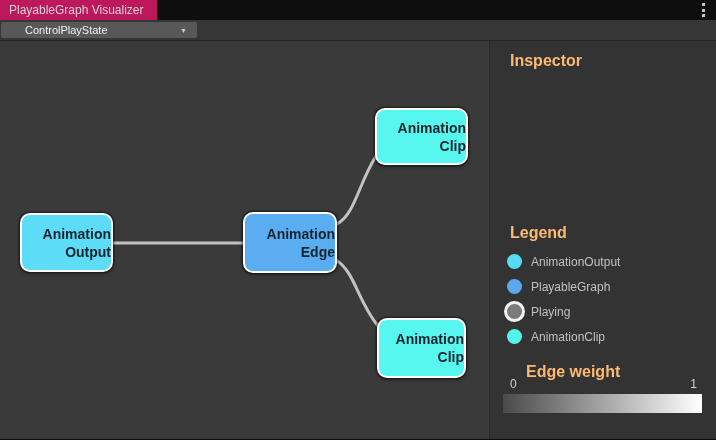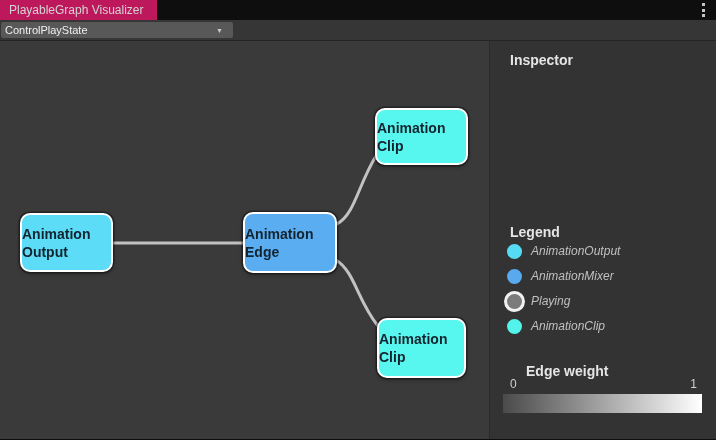--- a/index.html
+++ b/index.html
@@ -12,45 +12,45 @@
          background:#be185d; color:#d4d4d4; font-size:12px; line-height:20px;
          padding-left:9px; white-space:nowrap; overflow:hidden; }
   .kebab { position:absolute; right:10px; top:3px; width:4px; height:14px;
            display:flex; flex-direction:column; justify-content:space-between;
            cursor:pointer; }
   .kebab i { display:block; width:3px; height:3px; background:#c4c4c4; }
 
   
   .toolbar { position:relative; height:21px; background:#363636;
              border-bottom:1px solid #242424; }
-  .dropdown { position:absolute; left:1px; top:2px; width:232px; height:16px;
+  .dropdown { position:absolute; left:1px; top:2px; width:196px; height:16px;
               background:#585858; border-radius:2px; color:#efefef;
-              font-size:11px; line-height:16px; padding-left:4px; cursor:pointer; }
+              font-size:11px; line-height:16px; padding-left:24px; cursor:pointer; }
   .dropdown .arrow { position:absolute; right:10px; top:1px; font-size:7px;
                      line-height:15px; color:#c9c9c9; }
 
   
   .main { display:flex; height:398px; }
   .graph { position:relative; width:490px; background:#3a3a3a;
            border-right:1px solid #2a2a2a; }
   .graph svg { position:absolute; left:0; top:0; }
 
   .node { position:absolute; border:2px solid #ffffff; border-radius:10px;
-          display:flex; flex-direction:column; align-items:flex-start;
+          display:flex; flex-direction:column; align-items:flex-end;
           justify-content:center; text-align:center; font-size:14px;
           font-weight:bold; line-height:18px; color:#13242f; cursor:pointer;
           box-shadow:0 0 0 1.5px rgba(0,0,0,.35), 0 2px 4px rgba(0,0,0,.3); }
 
   
   .sidebar { position:relative; width:226px; background:#333333; }
-  .sb-heading { position:absolute; font-size:14px; font-weight:bold; color:#e5e5e5; }
+  .sb-heading { position:absolute; font-size:16px; font-weight:bold; color:#fdba74; }
   .hint { position:absolute; left:20px; top:28px; font-size:12px;
           line-height:14px; color:#b2b2b2; }
   .legend-rows { position:absolute; left:17px; top:203px; }
-  .legend-row { display:flex; align-items:flex-start; height:25px;font-style:italic; }
+  .legend-row { display:flex; align-items:flex-end; height:25px; }
   .swatch { width:15px; height:15px; border-radius:50%; margin-right:9px; flex:none; }
   .swatch.ring { box-shadow:0 0 0 3px #f2f2f2; }
   .legend-label { font-size:12px; color:#c0c0c0; }
   .ew-labels { position:absolute; left:13px; top:336px; width:199px;
                display:flex; justify-content:space-between; padding:0 5px 0 7px;
                font-size:12px; color:#d0d0d0; }
   .ew-bar { position:absolute; left:13px; top:353px; width:199px; height:19px; }
 </style>
 </head>
 <body>
@@ -107,21 +107,21 @@
     <div class="sb-heading" style="left:20px;top:11px;">Inspector</div>
 
     <div class="sb-heading" style="left:20px;top:183px;">Legend</div>
     <div class="legend-rows">
       <div class="legend-row">
         <span class="swatch" style="background: rgb(85, 219, 244);"></span>
         <span class="legend-label">AnimationOutput</span>
       </div>
       <div class="legend-row">
         <span class="swatch" style="background: rgb(89, 169, 239);"></span>
-        <span class="legend-label">AnimationMixer</span>
+        <span class="legend-label">PlayableGraph</span>
       </div>
       <div class="legend-row">
         <span class="swatch ring" style="background: rgb(123, 123, 123);"></span>
         <span class="legend-label">Playing</span>
       </div>
       <div class="legend-row">
         <span class="swatch" style="background: rgb(82, 243, 234);"></span>
         <span class="legend-label">AnimationClip</span>
       </div>
     </div>

